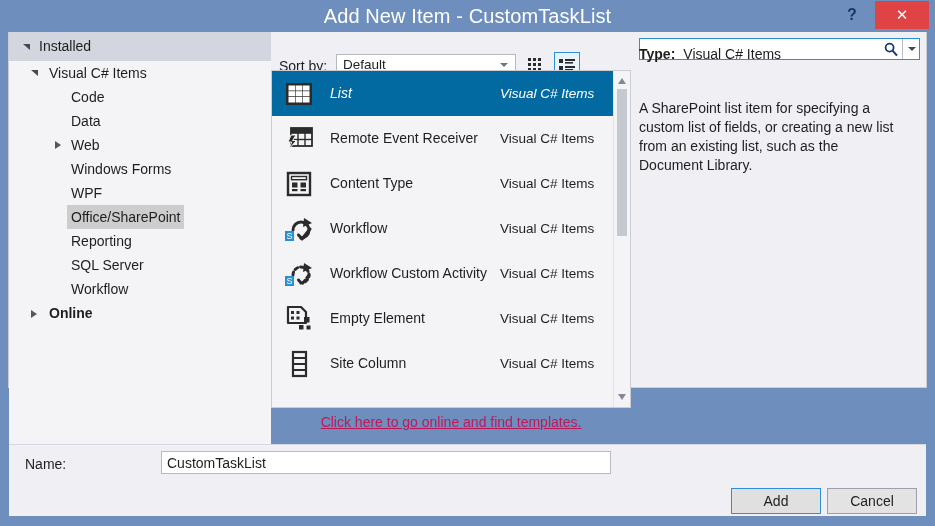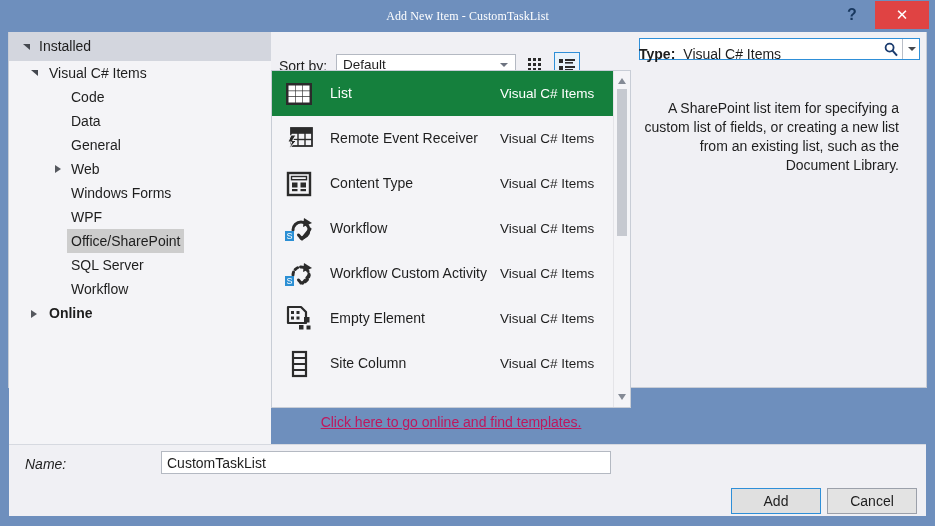--- a/index.html
+++ b/index.html
@@ -28,23 +28,22 @@
     height: 32px;
     background: #6e8fbd;
   }
   .title-text {
     position: absolute;
     left: 0; top: 0;
     width: 935px;
     line-height: 32px;
     text-align: center;
     color: #ffffff;
-    font-size: 12px;
+    font-size: 20px;
     letter-spacing: .1px;
-    font-family: Liberation Serif, serif;
   }
   .help-btn {
     position: absolute;
     right: 68px; top: 0;
     width: 30px; height: 30px;
     line-height: 30px;
     text-align: center;
     color: #17375e;
     font-size: 16px;
     font-weight: bold;
@@ -208,21 +207,22 @@
     background: #f4f4f7;
     border: 1px solid #c8cdd6;
     box-sizing: border-box;
   }
   .tmpl-row {
     position: relative;
     height: 45px;
     cursor: default;
   }
   .tmpl-row.selected {
-    background: #15803d;
+    background: #0369a1;
+    font-style: italic;
   }
   .tmpl-icon {
     position: absolute;
     left: 12px; top: 8px;
     width: 30px; height: 30px;
   }
   .tmpl-name {
     position: absolute;
     left: 58px; top: 0;
     line-height: 45px;
@@ -290,21 +290,20 @@
     position: absolute;
     left: 622px; top: 0;
     width: 297px;
     height: 412px;
   }
   .right-inner {
     position: absolute;
     left: 8px; top: 6px;
     width: 281px;
     height: 370px;
-    text-align: right;
   }
   .type-line {
     position: absolute;
     left: 0; top: 8px;
     font-size: 14px;
     color: #1e1e1e;
     white-space: nowrap;
   }
   .type-line b { font-weight: bold; }
   .type-line .tval { margin-left: 8px; }
@@ -331,21 +330,20 @@
     left: 0; top: 413px;
     width: 917px;
     height: 71px;
     background: #f0f0f4;
   }
   .name-label {
     position: absolute;
     left: 16px; top: 11px;
     font-size: 14px;
     color: #1e1e1e;
-    font-style: italic;
   }
   .name-input {
     position: absolute;
     left: 152px; top: 6px;
     width: 450px; height: 23px;
     background: #ffffff;
     border: 1px solid #b4b9c2;
     box-sizing: border-box;
     font-size: 14px;
     color: #1e1e1e;
@@ -401,34 +399,34 @@
             <span class="tri tri-expanded"></span>
             <span class="tlabel">Visual C# Items</span>
           </div>
           <div class="tree-item lvl1">
             <span class="tlabel">Code</span>
           </div>
           <div class="tree-item lvl1">
             <span class="tlabel">Data</span>
           </div>
           <div class="tree-item lvl1">
-            <span class="tlabel">General</span>
-          </div>
-          <div class="tree-item lvl1">
             <span class="tri tri-collapsed"></span>
             <span class="tlabel">Web</span>
           </div>
           <div class="tree-item lvl1">
             <span class="tlabel">Windows Forms</span>
           </div>
           <div class="tree-item lvl1">
             <span class="tlabel">WPF</span>
           </div>
           <div class="tree-item lvl1 selected">
             <span class="tlabel">Office/SharePoint</span>
+          </div>
+          <div class="tree-item lvl1">
+            <span class="tlabel">Reporting</span>
           </div>
           <div class="tree-item lvl1">
             <span class="tlabel">SQL Server</span>
           </div>
           <div class="tree-item lvl1">
             <span class="tlabel">Workflow</span>
           </div>
           <div class="tree-item lvl0" style="margin-top: 0; font-weight: bold;">
             <span class="tri tri-collapsed"></span>
             <span class="tlabel">Online</span>

